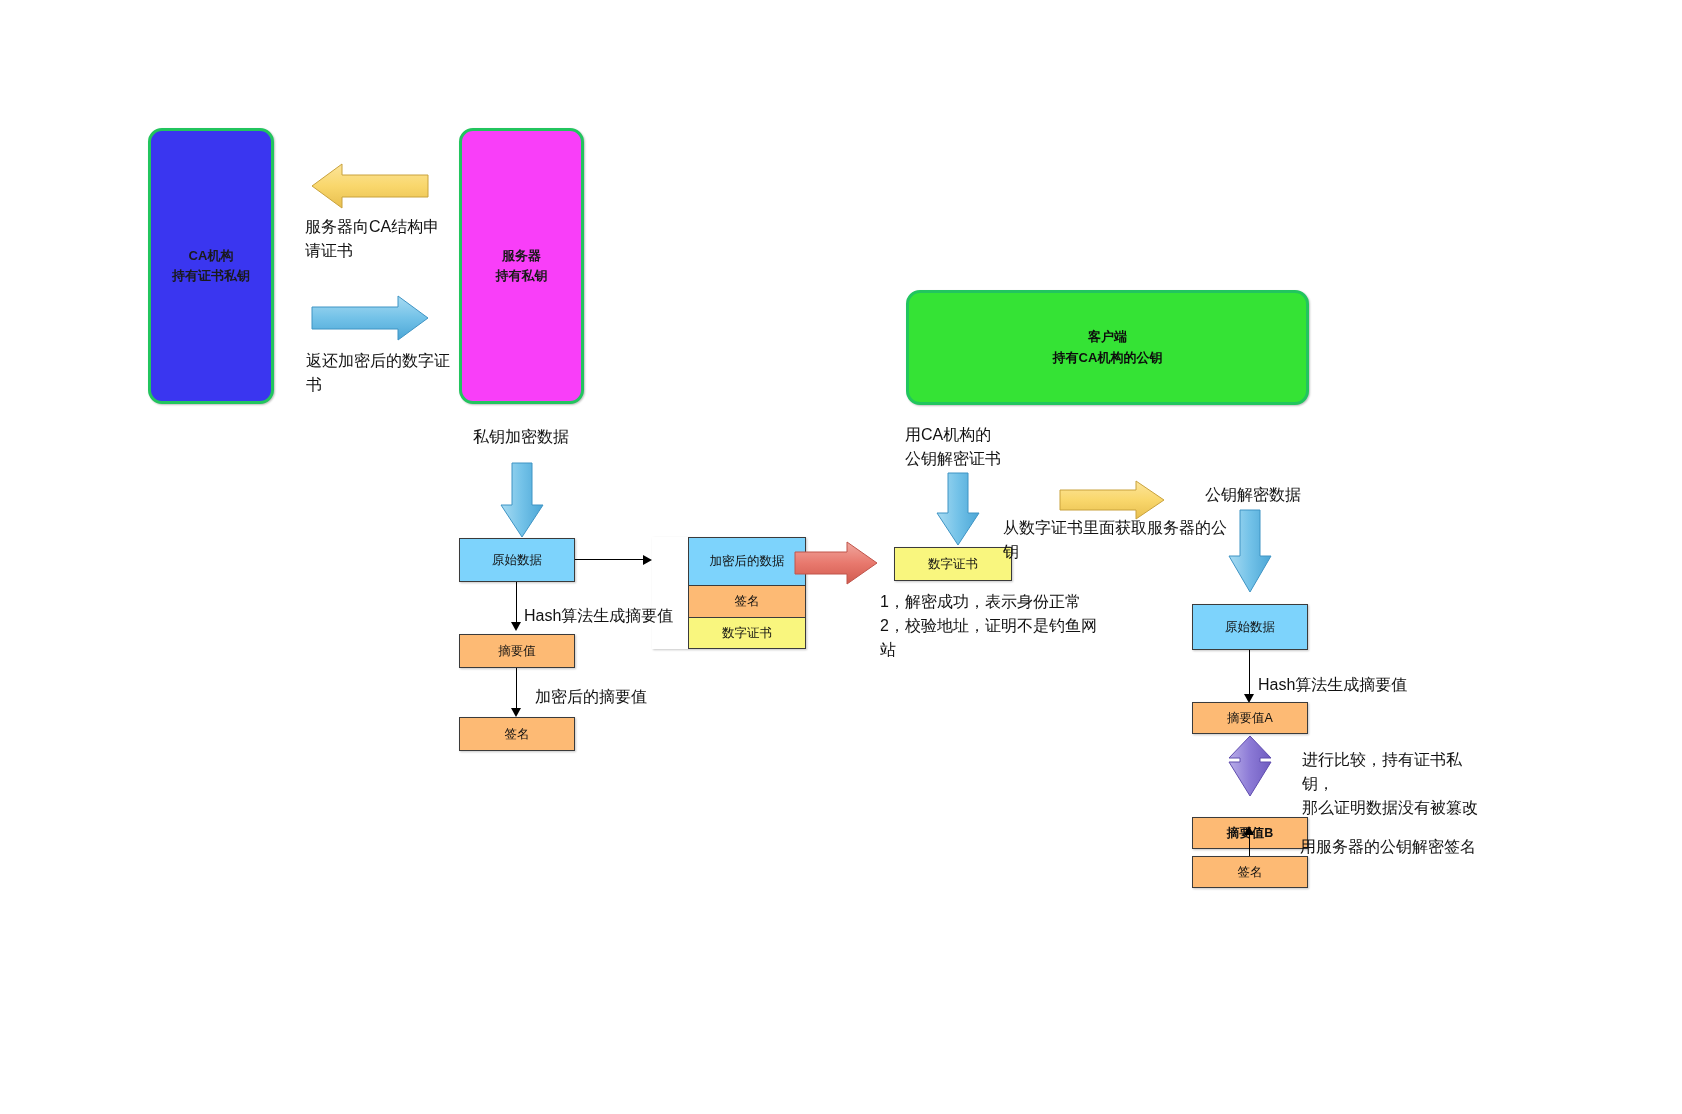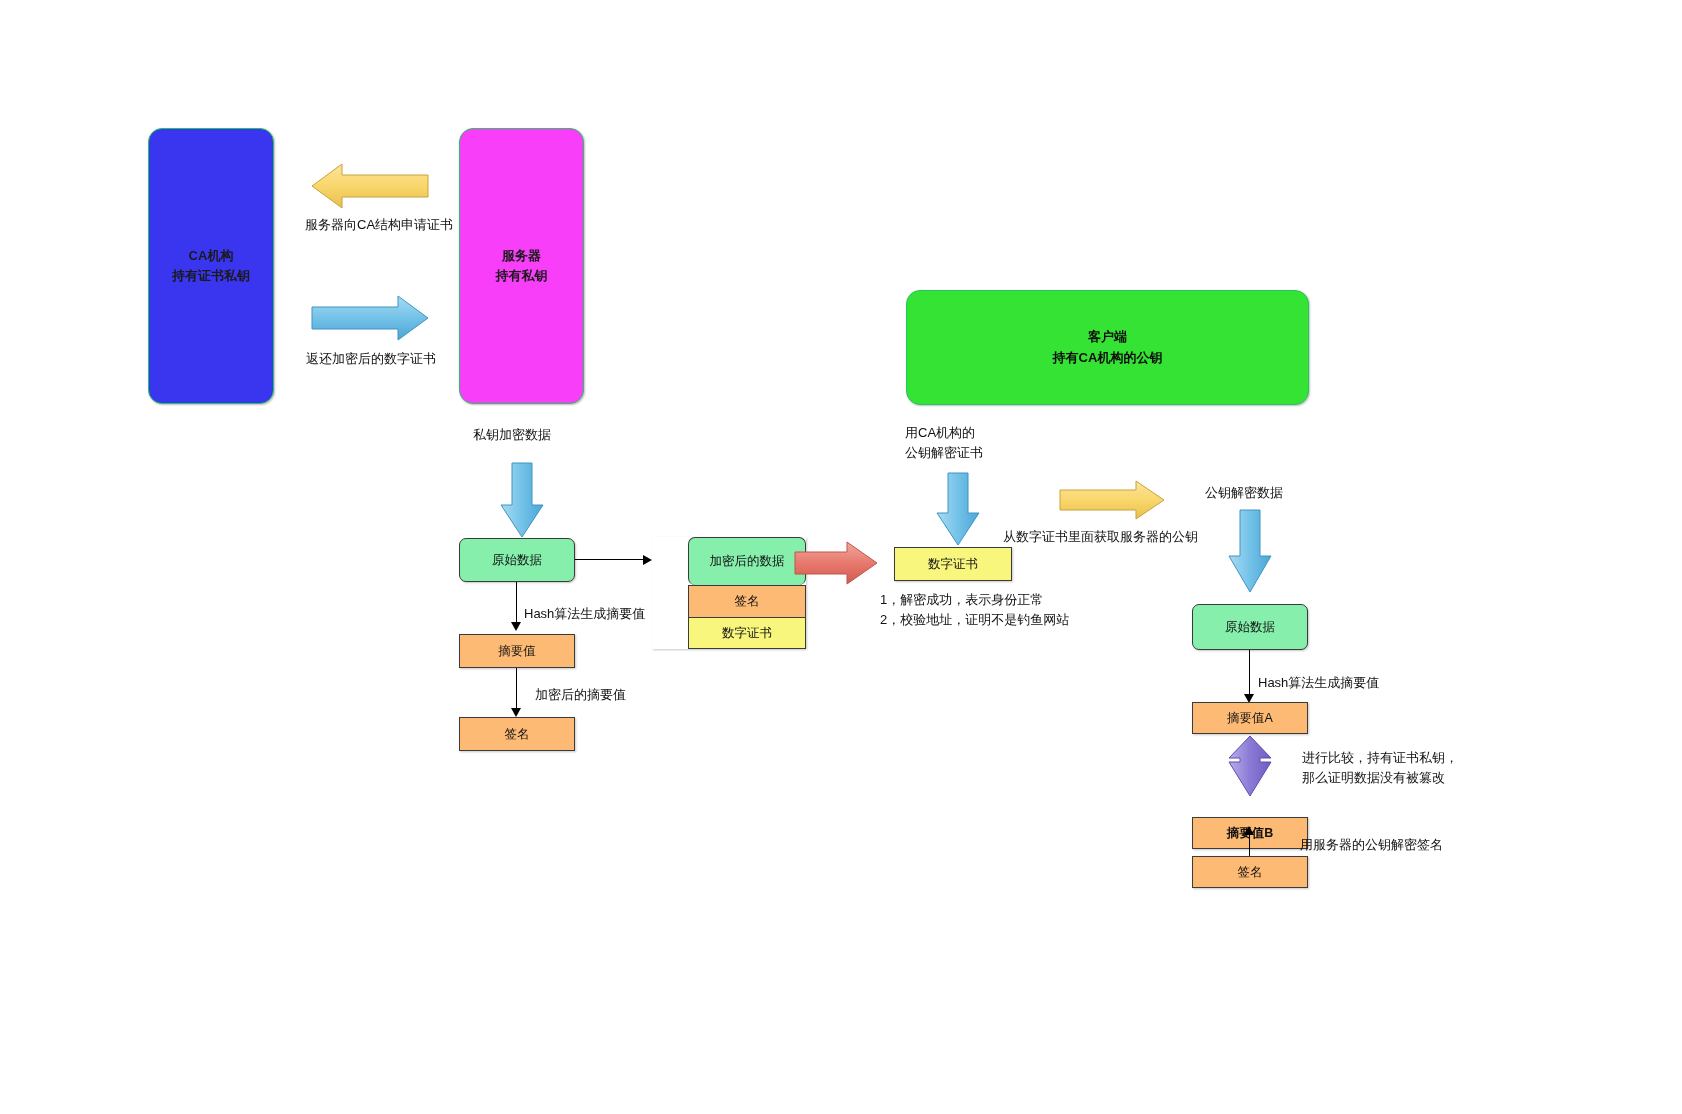--- a/index.html
+++ b/index.html
@@ -16,21 +16,21 @@
     position: relative;
     width: 1682px;
     height: 1114px;
     background: #ffffff;
     overflow: hidden;
   }
   .abs { position: absolute; }
 
   
   .actor {
-    border: 1px solid #22c55e;
+    border: 3px solid #22c55e;
     border-radius: 14px;
     display: flex;
     align-items: center;
     justify-content: center;
     text-align: center;
     font-size: 13px;
     line-height: 1.55;
     font-weight: 600;
     color: #111;
     box-sizing: border-box;
@@ -45,32 +45,32 @@
     border: 1px solid #3b3b3b;
     display: flex;
     align-items: center;
     justify-content: center;
     text-align: center;
     font-size: 12.5px;
     color: #111;
     box-sizing: border-box;
     box-shadow: 1px 1px 2px rgba(0,0,0,0.22);
   }
-  .cyan   { background: #86efac; border-radius: 7px; }
+  .cyan   { background: #7dd3fc; }
   .green  { background: #fdba74; }
   .yellow { background: #f9f67e; }
 
   
   .stack { box-shadow: 1px 1px 2px rgba(0,0,0,0.22); padding-left: 36px; }
   .stack .node { box-shadow: none; border-bottom: none; }
   .stack .node:last-child { border-bottom: 1px solid #3b3b3b; }
 
   
   .caption {
-    font-size: 13px;
+    font-size: 16px;
     line-height: 1.5;
     color: #111;
     white-space: pre-line;
   }
 
   
   .vline { background: #000; width: 1.4px; }
   .hline { background: #000; height: 1.4px; }
   .arrowhead-down {
     width: 0; height: 0;
@@ -211,21 +211,21 @@
   <div class="abs" style="left:880px; top:590px; width:230px;">
     <div class="caption">1，解密成功，表示身份正常</div>
     <div class="caption">2，校验地址，证明不是钓鱼网站</div>
   </div>
 
   <div class="abs" style="left:1060px; top:480px;">
     <svg width="104" height="40" viewBox="0 0 104 40">
       <polygon points="104,20 76,1 76,10 0,10 0,30 76,30 76,39" fill="url(#gYellow1)" stroke="#c9a23d" stroke-width="1"></polygon>
     </svg>
   </div>
-  <div class="abs caption" style="left:1003px; top:527px; width:230px;">从数字证书里面获取服务器的公钥</div>
+  <div class="abs caption" style="left:1003px; top:516px; width:230px;">从数字证书里面获取服务器的公钥</div>
 
   <div class="abs caption" style="left:1205px; top:483px; width:130px;">公钥解密数据</div>
 
   <div class="abs" style="left:1228px; top:510px;">
     <svg width="44" height="82" viewBox="0 0 44 82">
       <polygon points="22,82 1,46 12,46 12,0 32,0 32,46 43,46" fill="url(#gBlueV1)" stroke="#3f94c4" stroke-width="1"></polygon>
     </svg>
   </div>
 
   <div class="abs node cyan" style="left:1192px; top:604px; width:116px; height:46px;">原始数据</div>

